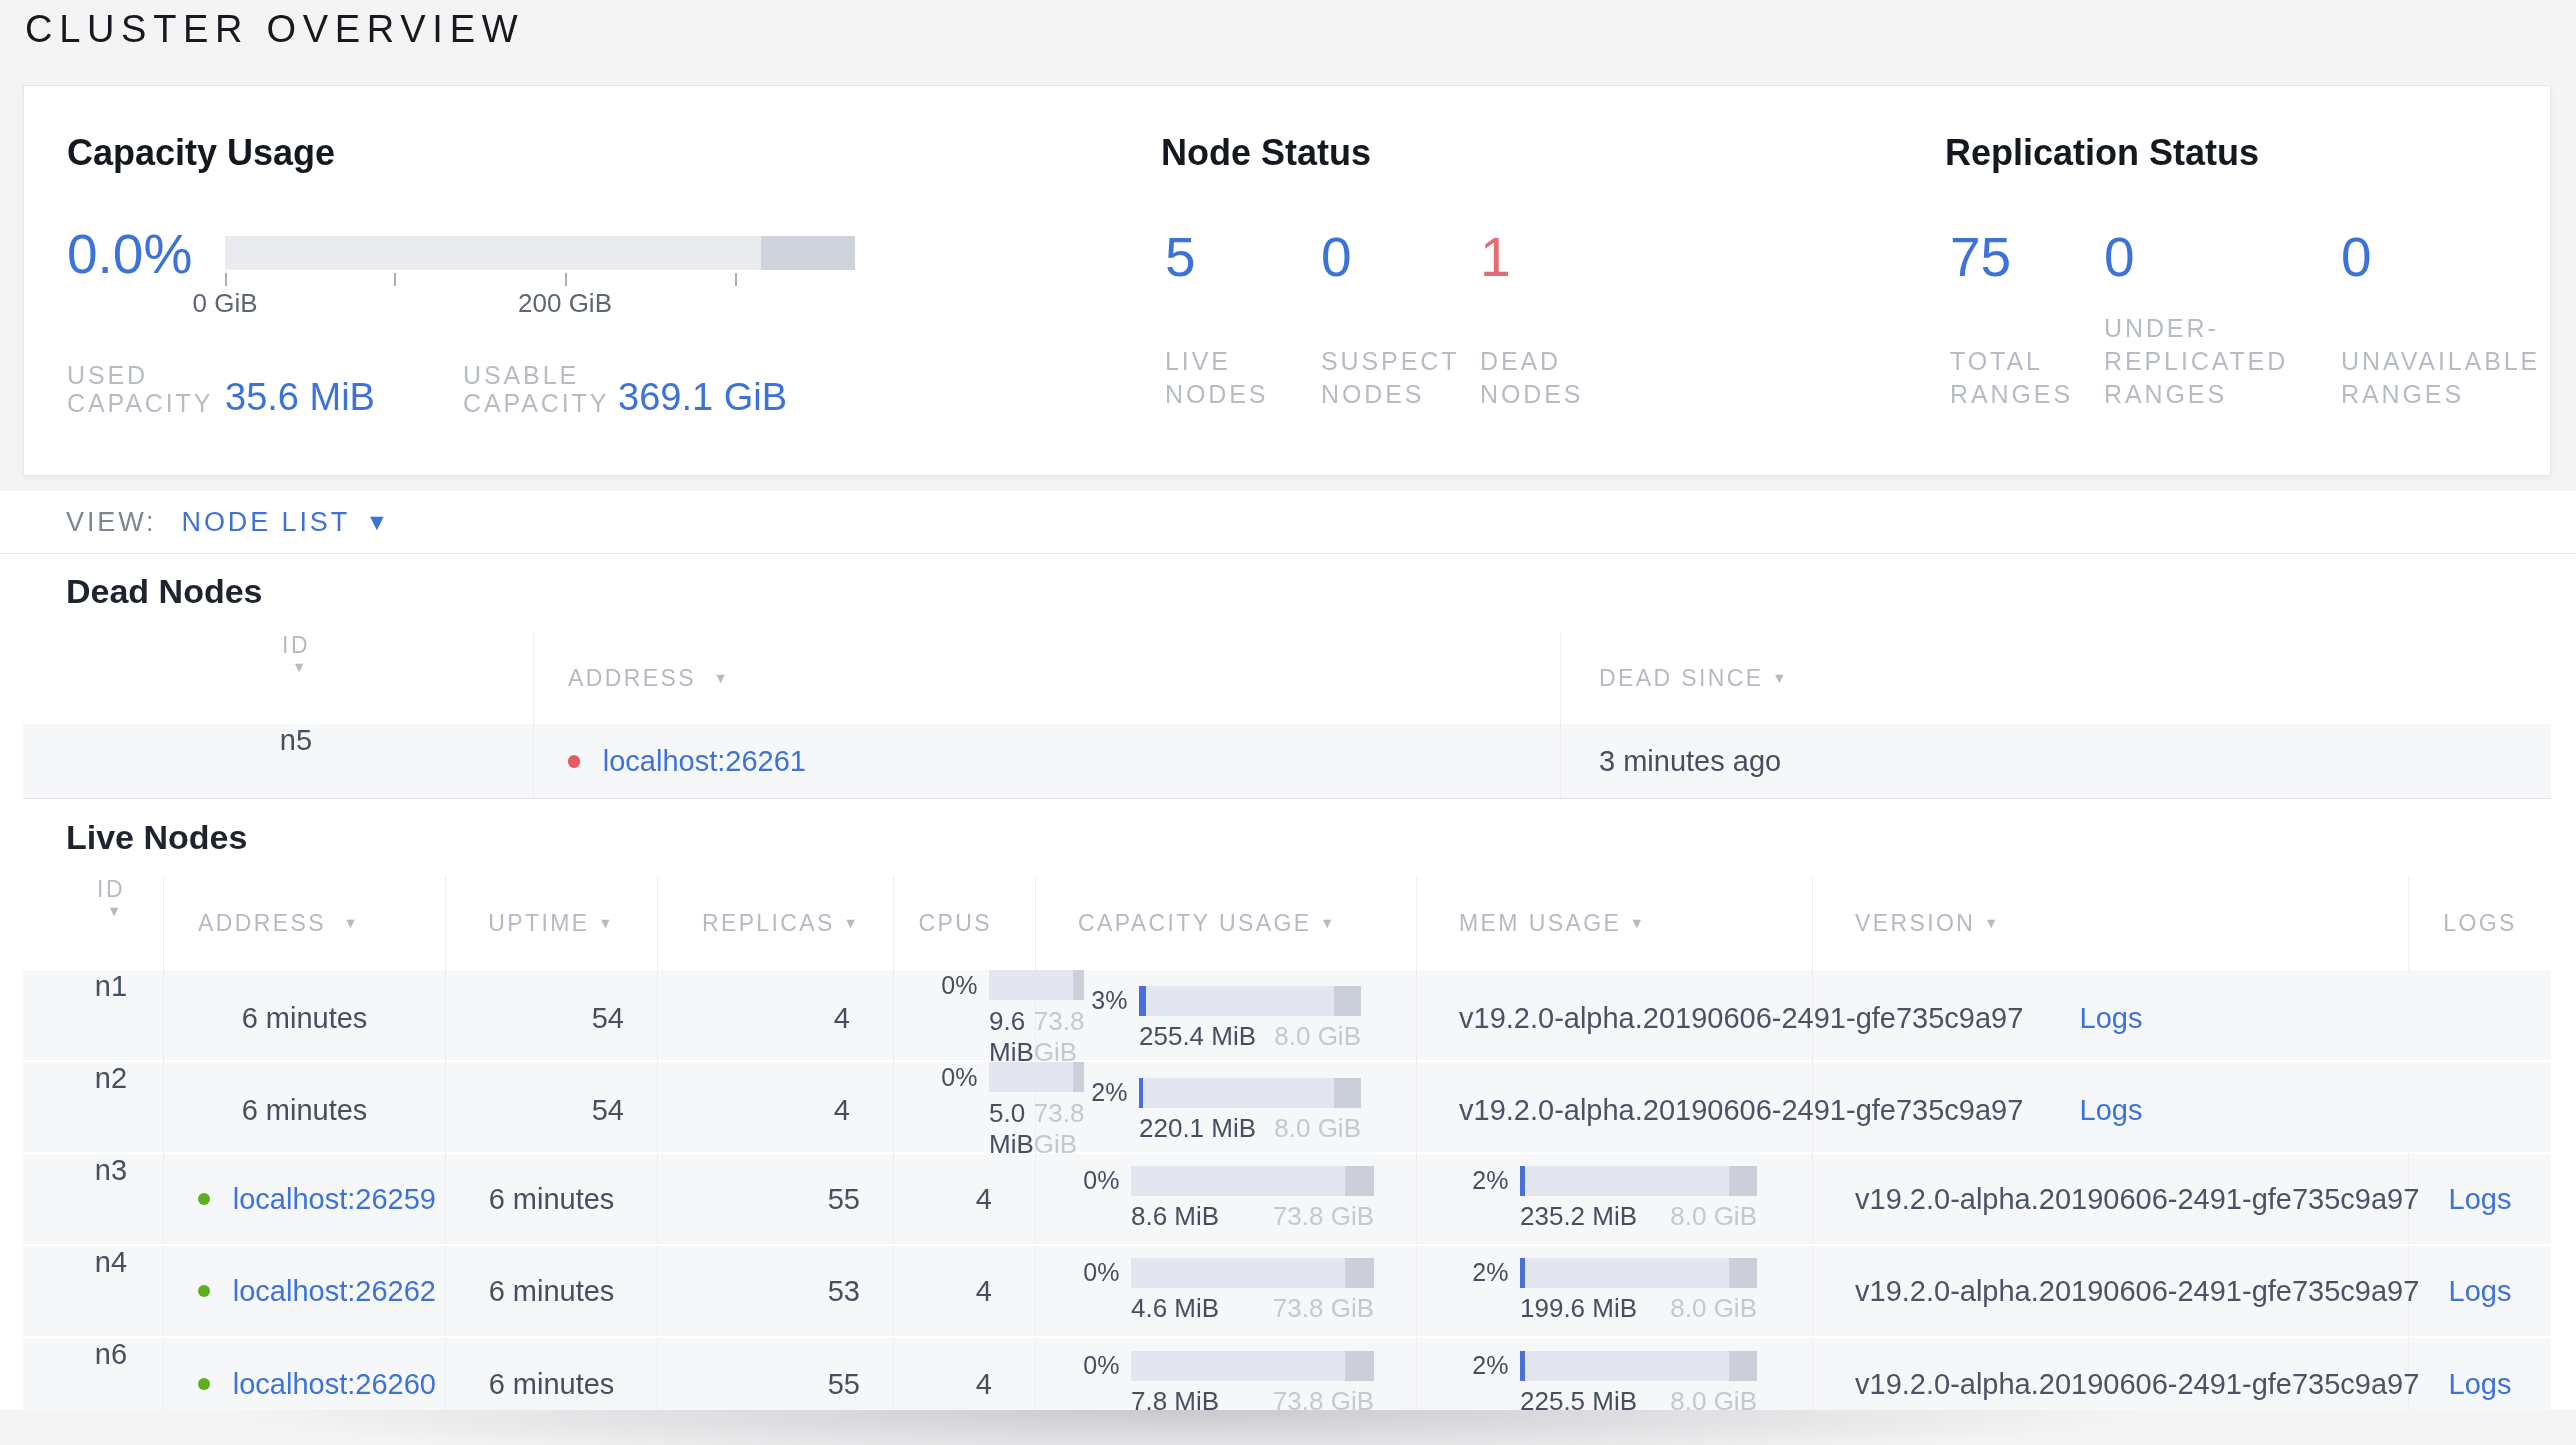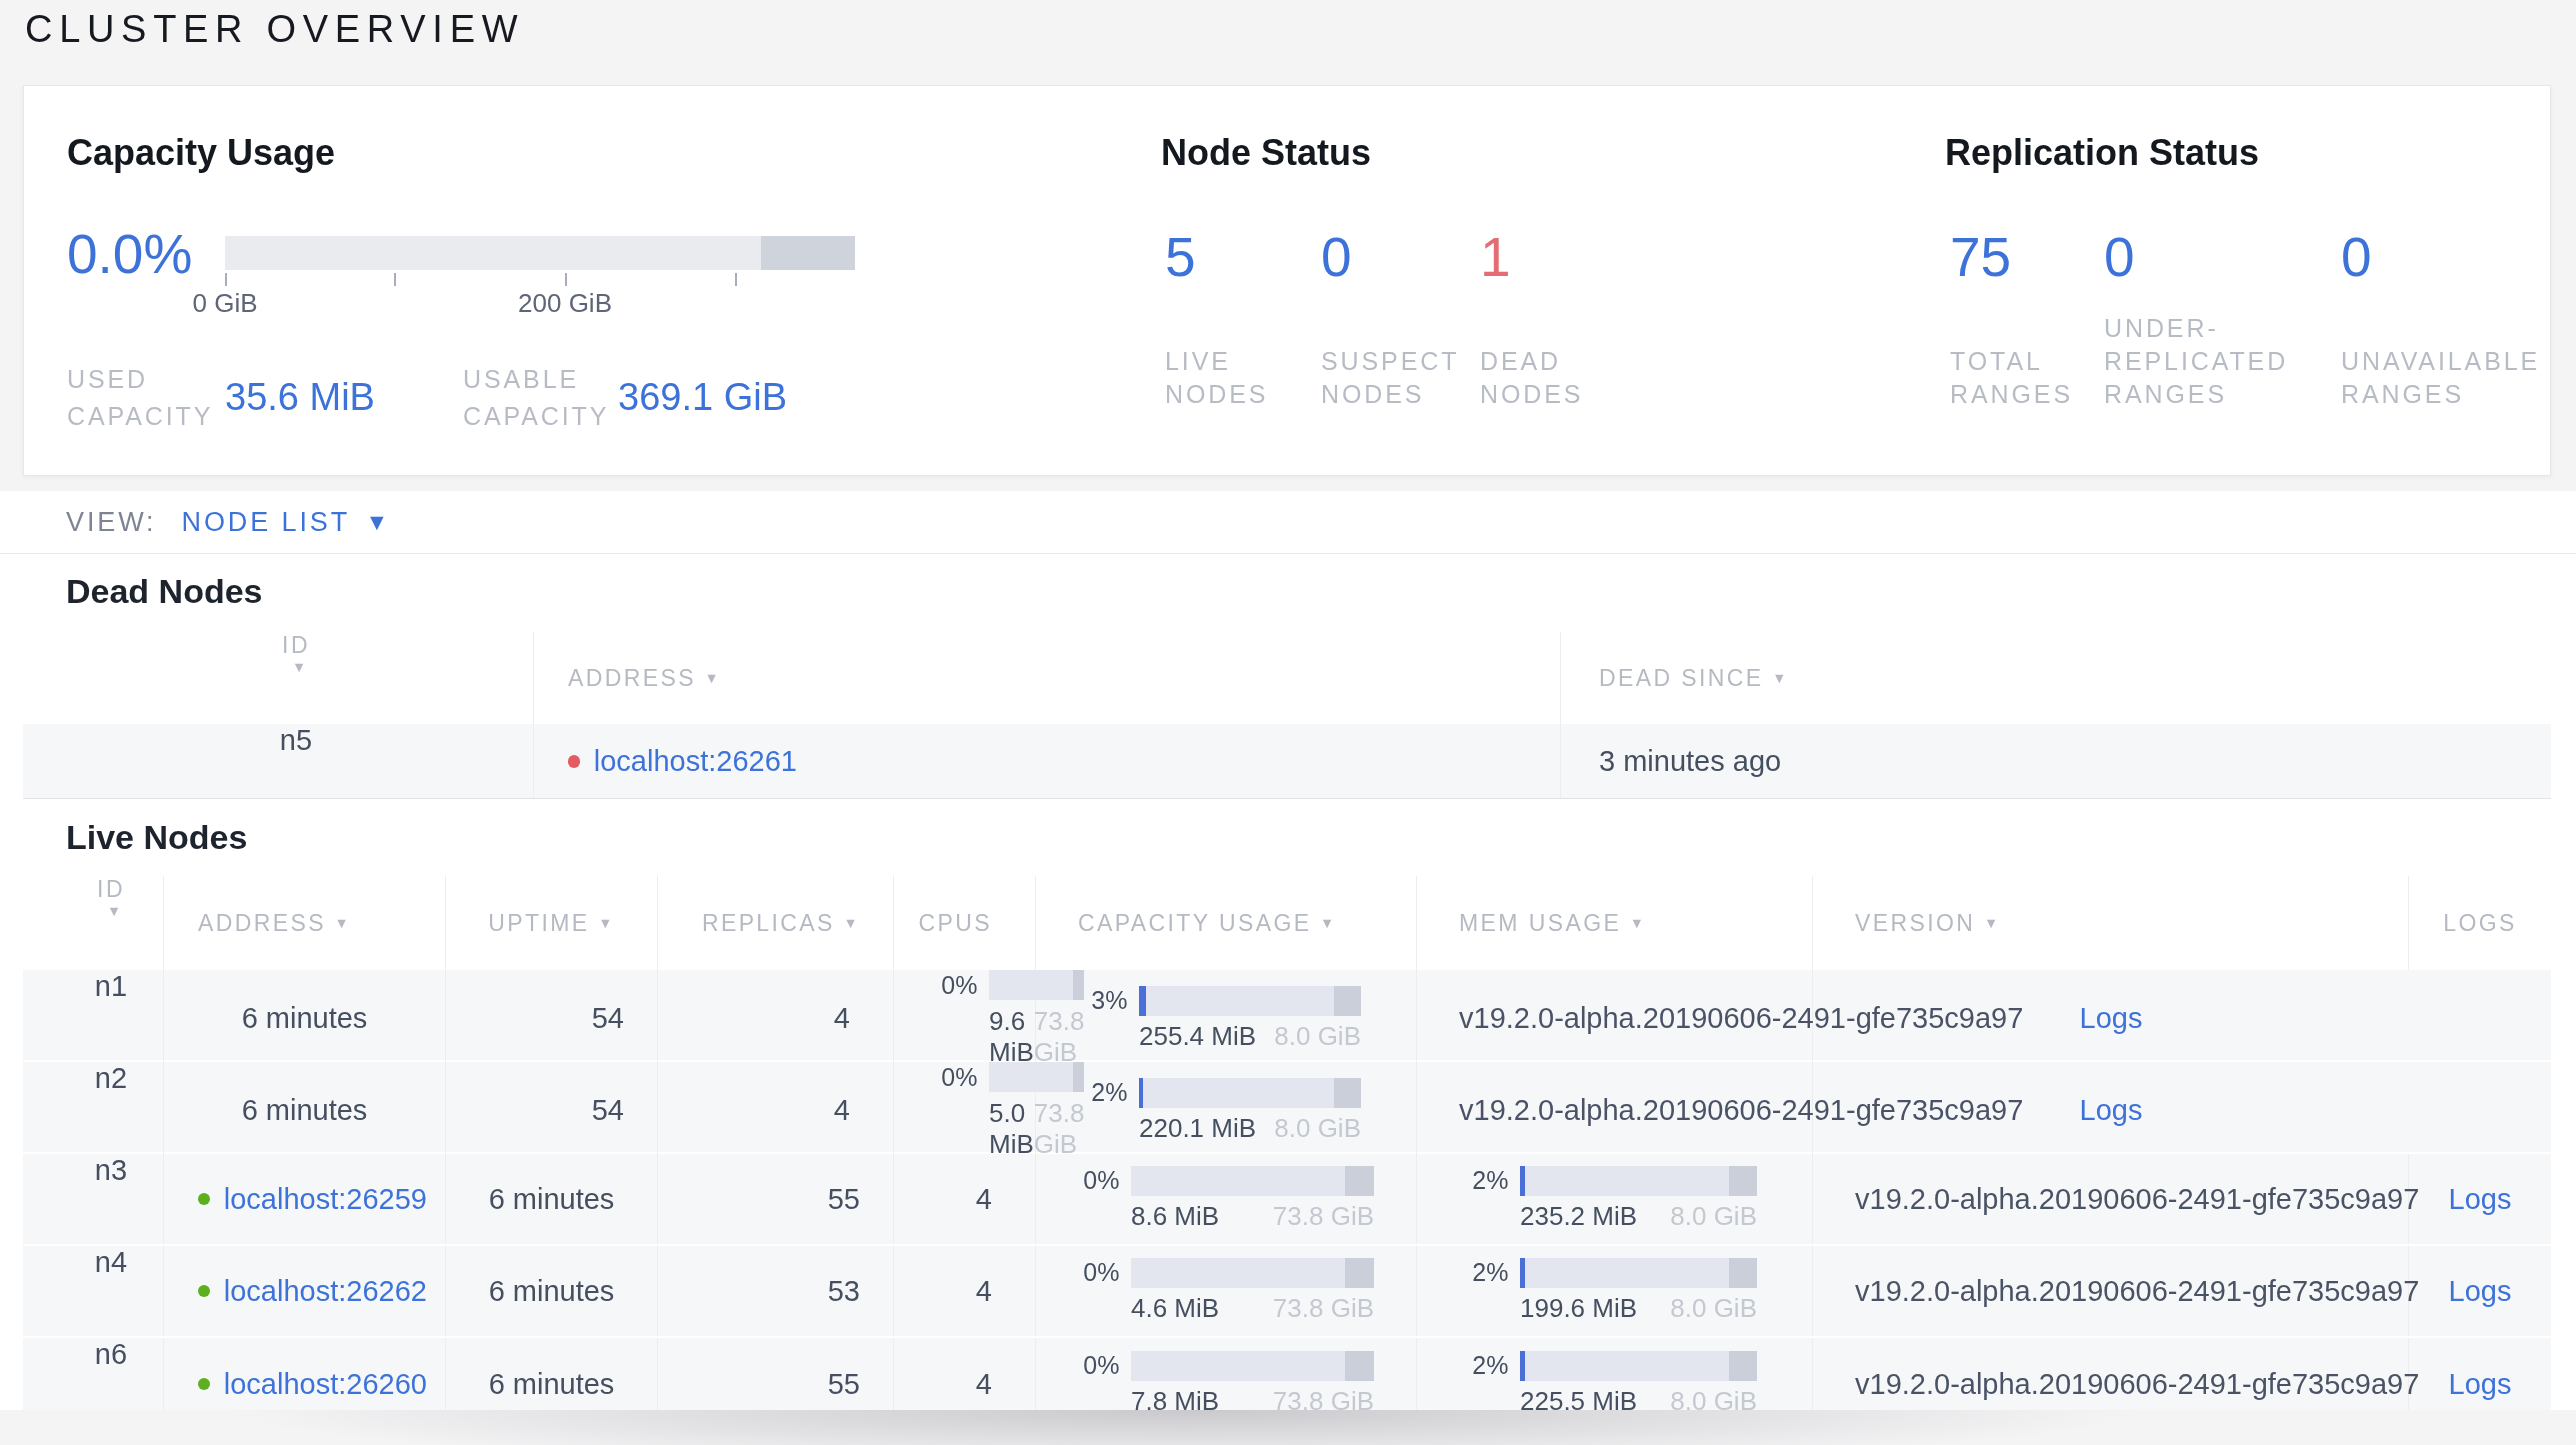--- a/index.html
+++ b/index.html
@@ -23,21 +23,21 @@
   .big-pct { position:absolute; left:43px; top:140px; font-size:55px; line-height:57px; font-weight:500; color:#3d72d9; }
 
   .sum-bar { position:absolute; left:201px; top:150px; width:630px; height:34px; background:#e9ebee; }
   .sum-bar .reserve { position:absolute; right:0; top:0; bottom:0; width:15%; background:#cfd3db; }
   .sum-bar .fill { position:absolute; left:0; top:0; bottom:0; background:#4a6fd6; }
   .sum-ticks { position:absolute; left:201px; top:187px; width:630px; height:13.4px; }
   .sum-ticks i { position:absolute; top:0; width:1.9px; height:13.4px; background:#a6adbb; }
   .sum-ticklabels { position:absolute; left:201px; top:202px; width:630px; height:32px; }
   .sum-ticklabels span { position:absolute; transform:translateX(-50%); font-size:26px; color:#5d6576; white-space:nowrap; }
 
-  .kv-label { position:absolute; top:275px; width:172px; font-size:25px; letter-spacing:2.9px; line-height:37px; color:#b7bbc4; }
+  .kv-label { position:absolute; top:275px; width:172px; font-size:25px; letter-spacing:2.9px; line-height:28px; color:#b7bbc4; }
   .kv-value { position:absolute; top:290px; font-size:38px; font-weight:500; color:#3d72d9; white-space:nowrap; }
 
   .stat { position:absolute; top:143px; height:182px; display:flex; flex-direction:column; justify-content:space-between; }
   .stat .val { font-size:55px; line-height:57px; font-weight:500; color:#3d72d9; }
   .stat .val.red { color:#e26d74; }
   .stat .lbl { font-size:25px; letter-spacing:2.9px; line-height:33px; color:#b7bbc4; }
 
   
   .view-bar {
     position:absolute; left:0; top:491px; width:2576px; height:63px;
@@ -63,21 +63,21 @@
   .live-table .thead { height:94px; }
   .tr { height:92px; background:#f6f7f8; border-bottom:2.9px solid #ffffff; }
   .tr:last-child { border-bottom:none; }
   .dead-table .tr { height:74px; }
 
   .th, .td { display:flex; align-items:center; border-right:1.9px solid #ededef; min-width:0; }
   .th:last-child, .td:last-child { border-right:none; }
   .th { font-size:23px; letter-spacing:2.4px; color:#b5b9c1; white-space:nowrap; cursor:pointer; }
   .sort { font-size:14.3px; margin-left:8.6px; color:#b5b9c1; }
 
-  .pad-id { padding-left:36px;flex-direction:column; } .pad-addr { padding-left:34px; } .pad-since { padding-left:38px; }
+  .pad-id { padding-left:36px;flex-direction:column; } .pad-addr { padding-left:34px;gap:9px; } .pad-since { padding-left:38px; }
   .al-center { justify-content:center; }
   .al-right-rep { justify-content:flex-end; padding-right:33px; }
   .al-right-cpu { justify-content:flex-end; padding-right:43px; }
   .pad-bar { padding-left:42px; }
   .pad-ver { padding-left:42px; }
 
   .td { font-size:29px; color:#454f60; }
   .dot { width:12.4px; height:12.4px; border-radius:50%; margin-right:13.4px; flex:0 0 auto; }
   .dot.green { background:#5eaf1f; }
   .dot.red { background:#e25c61; }

